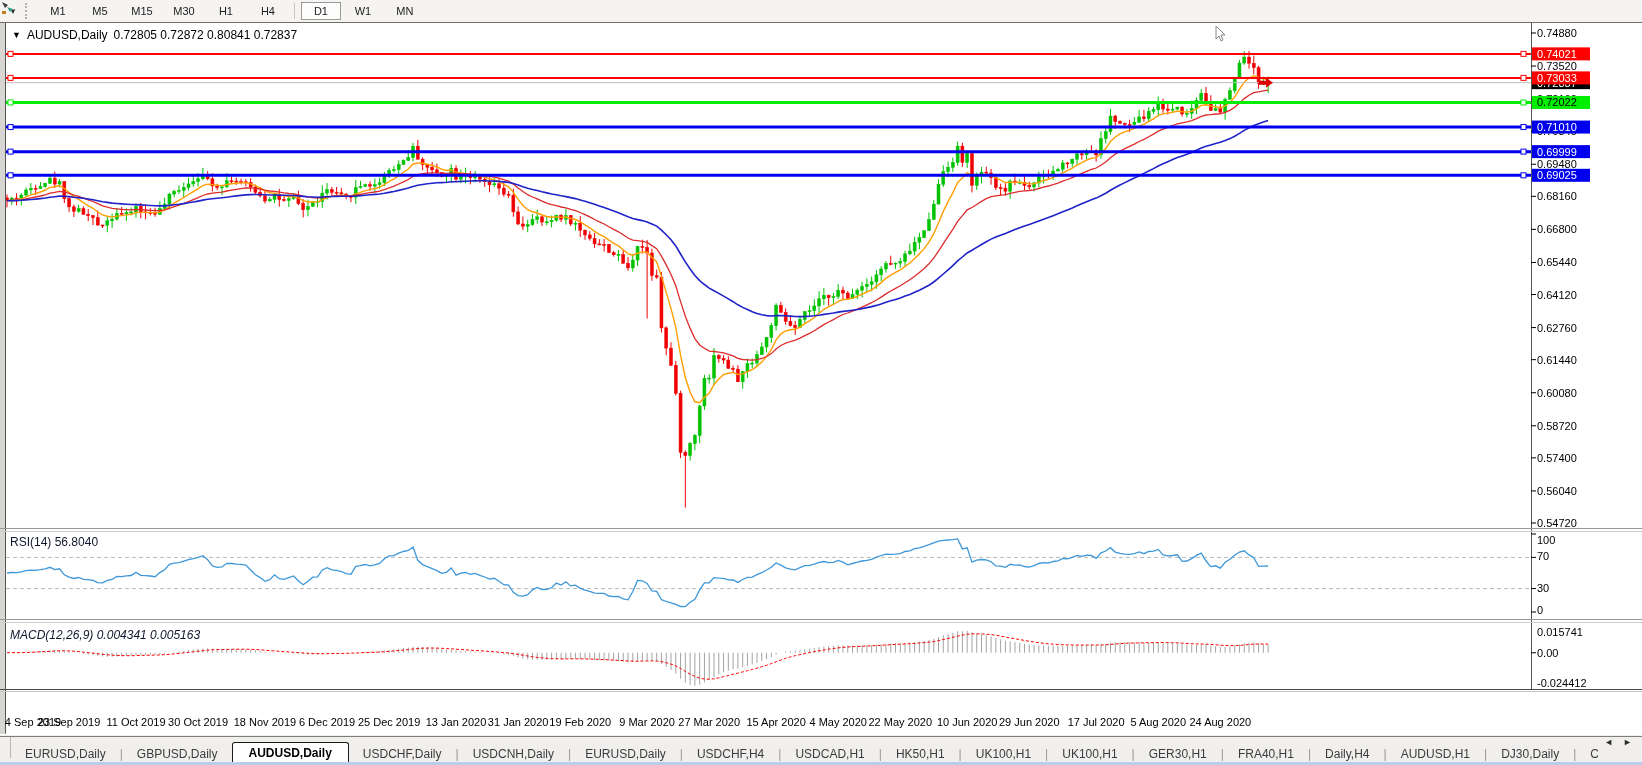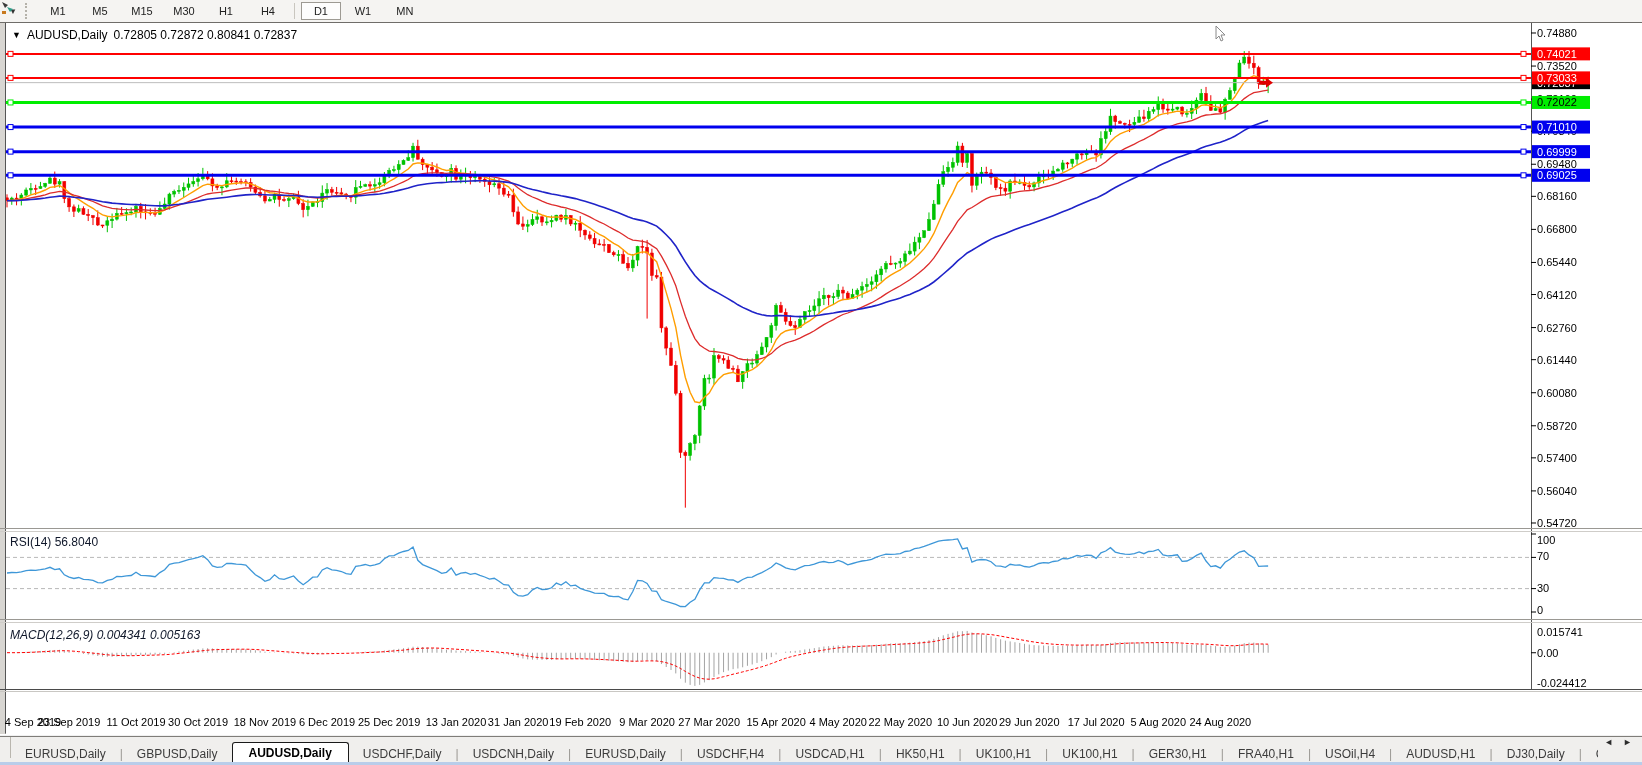--- a/index.html
+++ b/index.html
@@ -1033,21 +1033,21 @@
       <div class="tab">HK50,H1</div>
       <div class="tab-sep">|</div>
       <div class="tab">UK100,H1</div>
       <div class="tab-sep">|</div>
       <div class="tab">UK100,H1</div>
       <div class="tab-sep">|</div>
       <div class="tab">GER30,H1</div>
       <div class="tab-sep">|</div>
       <div class="tab">FRA40,H1</div>
       <div class="tab-sep">|</div>
-      <div class="tab">USOil,H4</div>
+      <div class="tab">Daily,H4</div>
       <div class="tab-sep">|</div>
       <div class="tab">AUDUSD,H1</div>
       <div class="tab-sep">|</div>
       <div class="tab">DJ30,Daily</div>
       <div class="tab-sep">|</div>
       <div class="tab">CHINA300,H1</div>
     </div>
   <div class="tab-scroll">
     <span>◄</span>
     <span>►</span>

